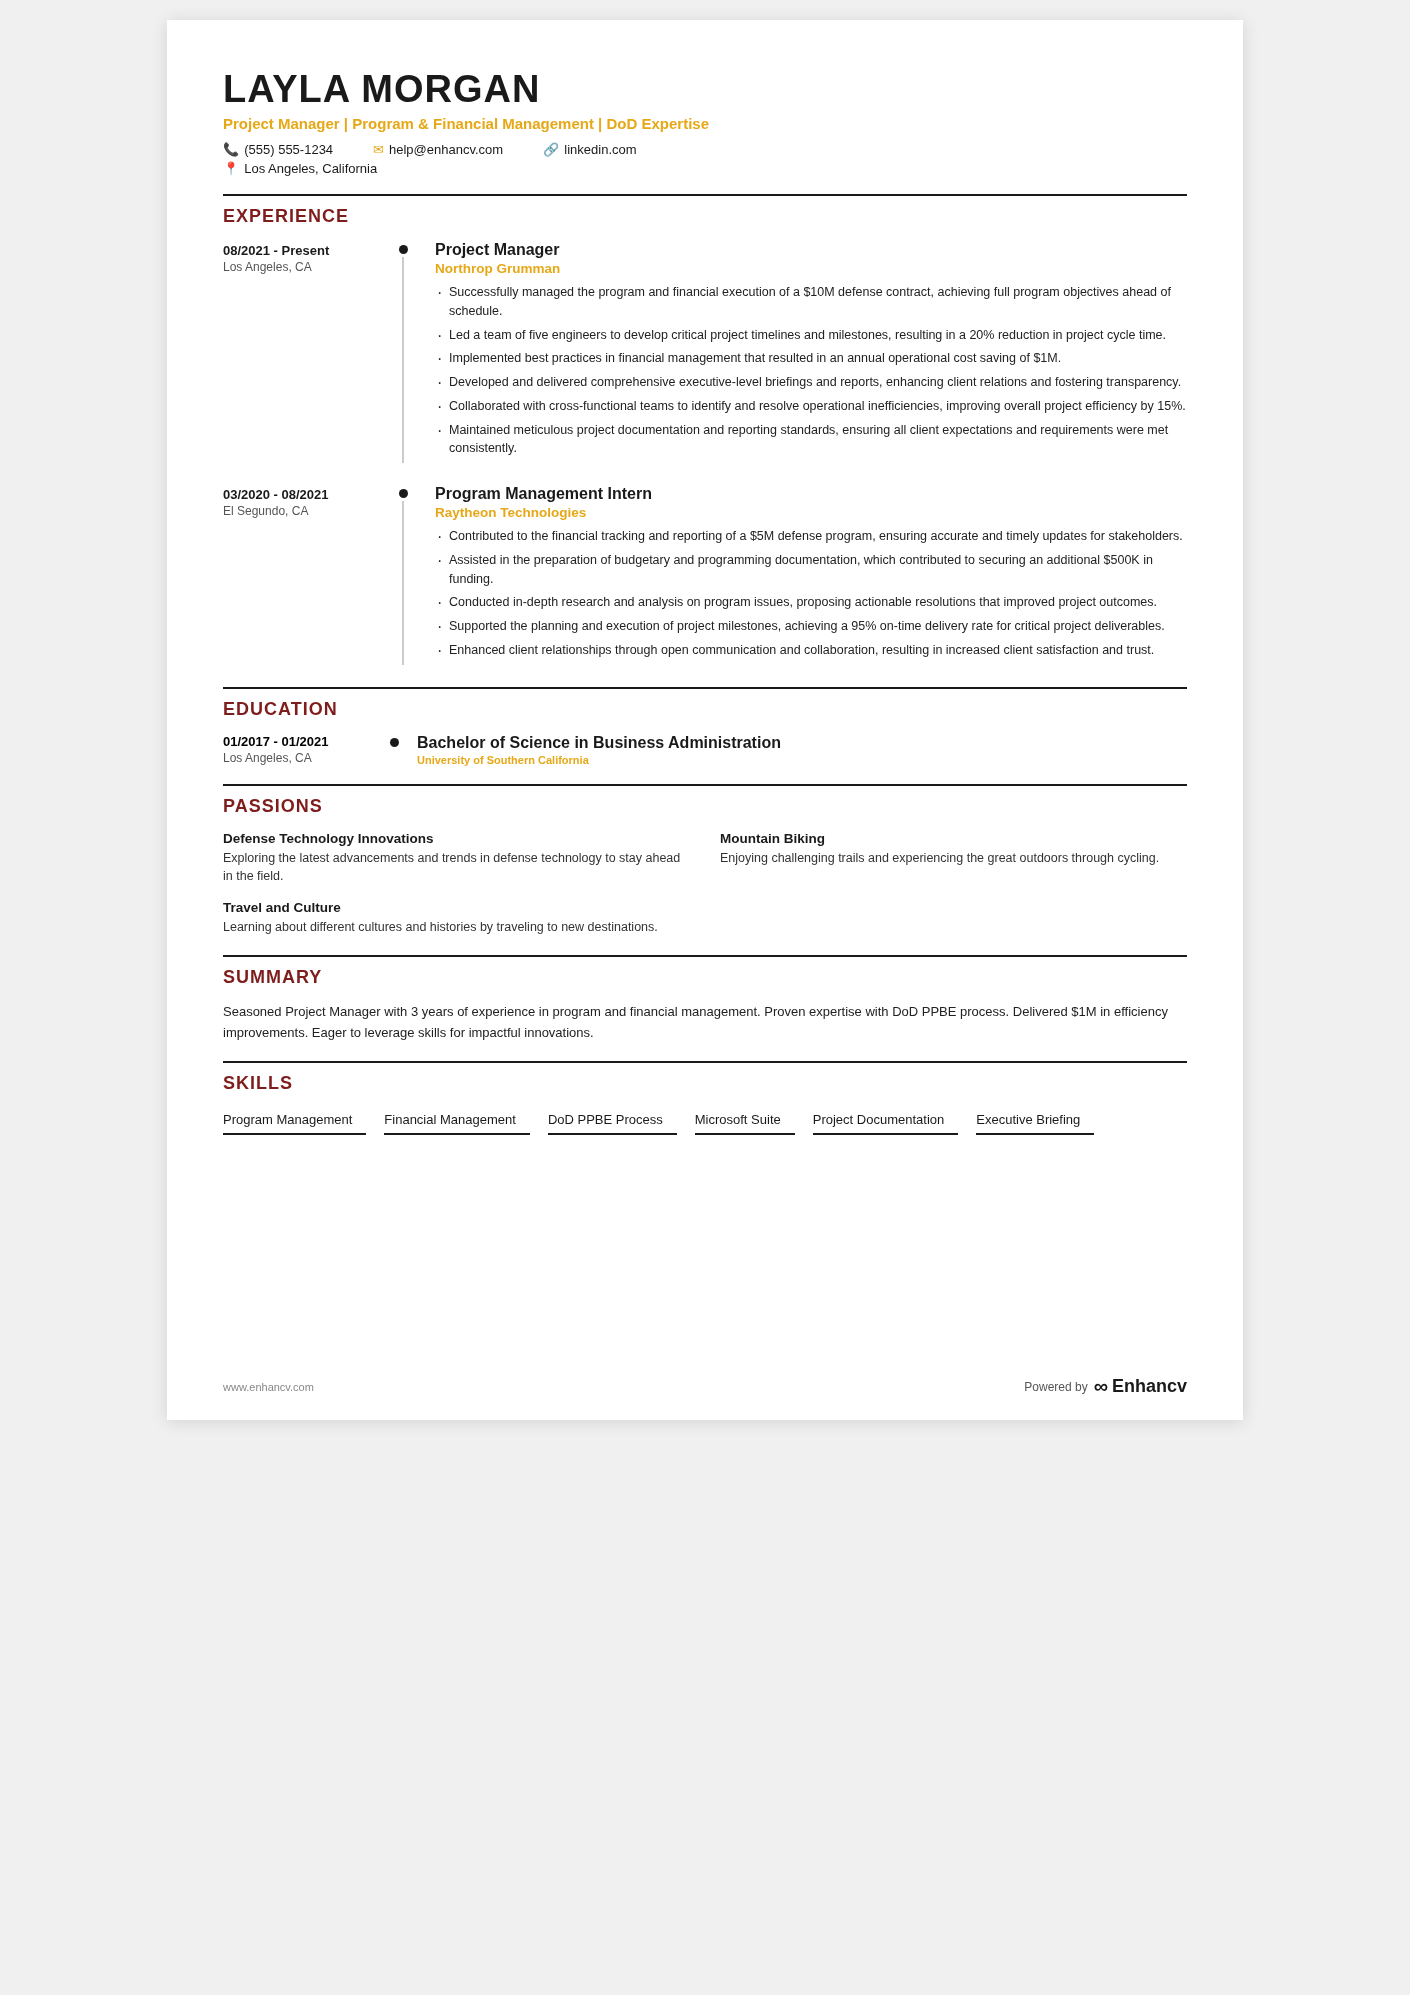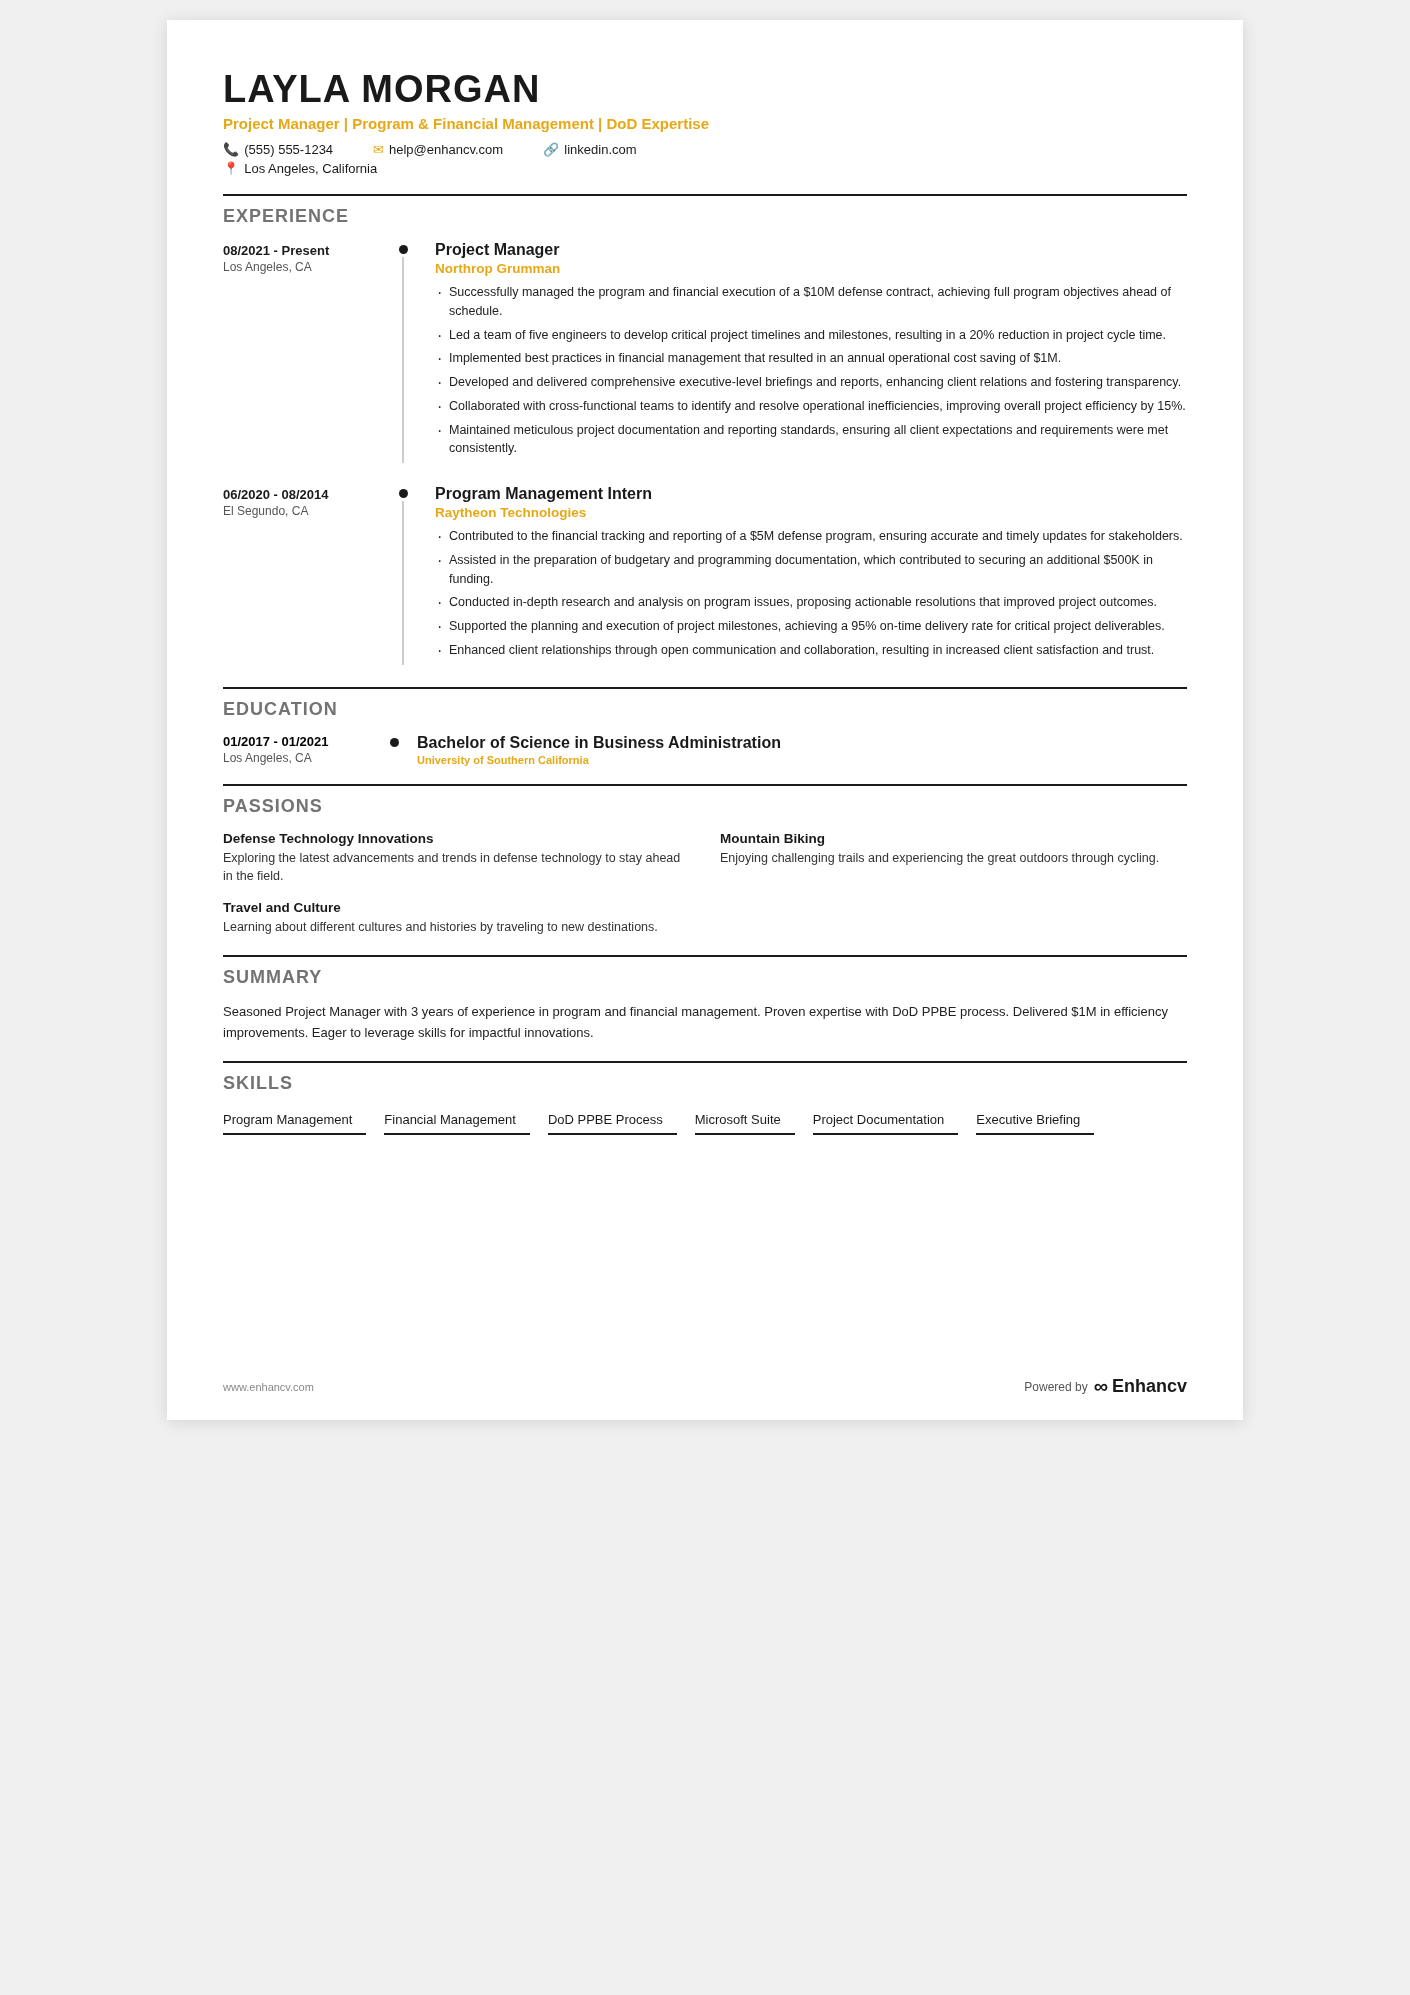--- a/index.html
+++ b/index.html
@@ -63,21 +63,21 @@
       color: #e6a817;
     }
     .section-divider {
       border: none;
       border-top: 2px solid #1a1a1a;
       margin: 18px 0 10px 0;
     }
     .section-title {
       font-size: 18px;
       font-weight: 900;
-      color: #737373;
+      color: #7f1d1d;
       letter-spacing: 1px;
       margin-bottom: 14px;
       text-transform: uppercase;
     }
     .experience-block {
       display: flex;
       gap: 9px;
       margin-bottom: 22px;
     }
     .exp-left {
@@ -297,21 +297,21 @@
         <li>Implemented best practices in financial management that resulted in an annual operational cost saving of $1M.</li>
         <li>Developed and delivered comprehensive executive-level briefings and reports, enhancing client relations and fostering transparency.</li>
         <li>Collaborated with cross-functional teams to identify and resolve operational inefficiencies, improving overall project efficiency by 15%.</li>
         <li>Maintained meticulous project documentation and reporting standards, ensuring all client expectations and requirements were met consistently.</li>
       </ul>
     </div>
   </div>
 
   <div class="experience-block">
     <div class="exp-left">
-      <div class="date">06/2020 - 08/2014</div>
+      <div class="date">03/2020 - 08/2021</div>
       <div class="loc">El Segundo, CA</div>
     </div>
     <div class="exp-dot-col">
       <div class="exp-dot"></div>
       <div class="exp-line"></div>
     </div>
     <div class="exp-right">
       <div class="exp-role">Program Management Intern</div>
       <div class="exp-company">Raytheon Technologies</div>
       <ul class="exp-bullets">

